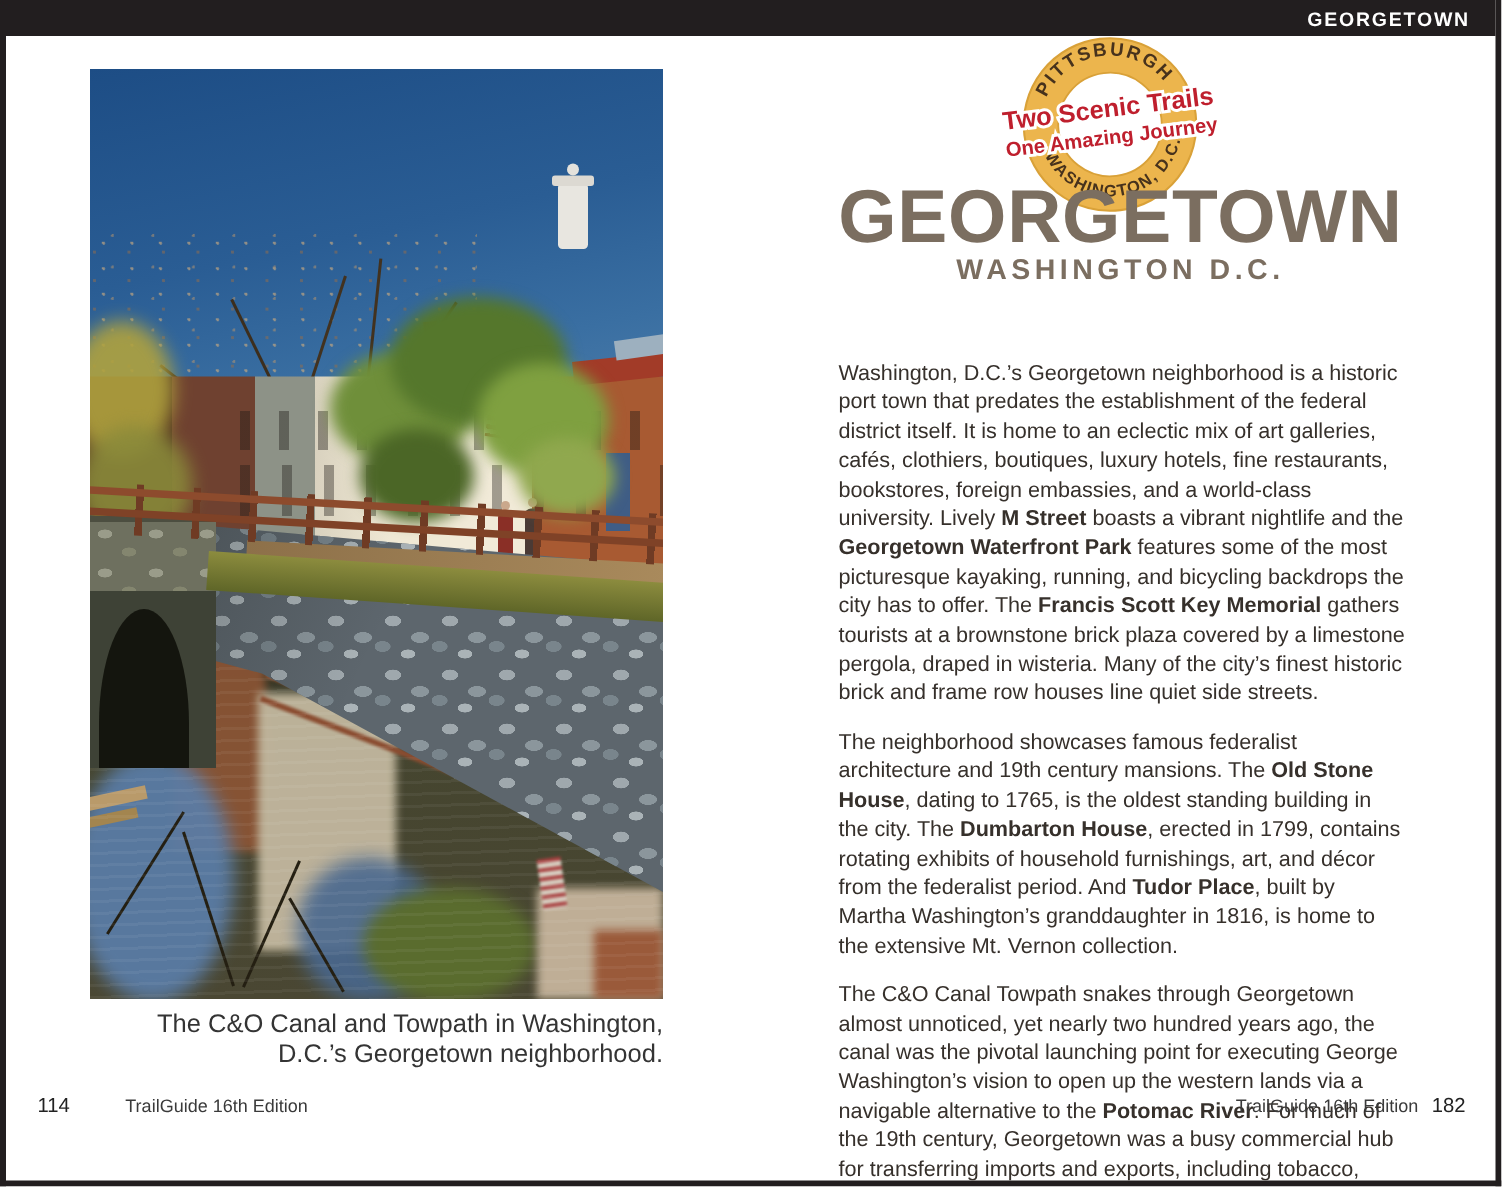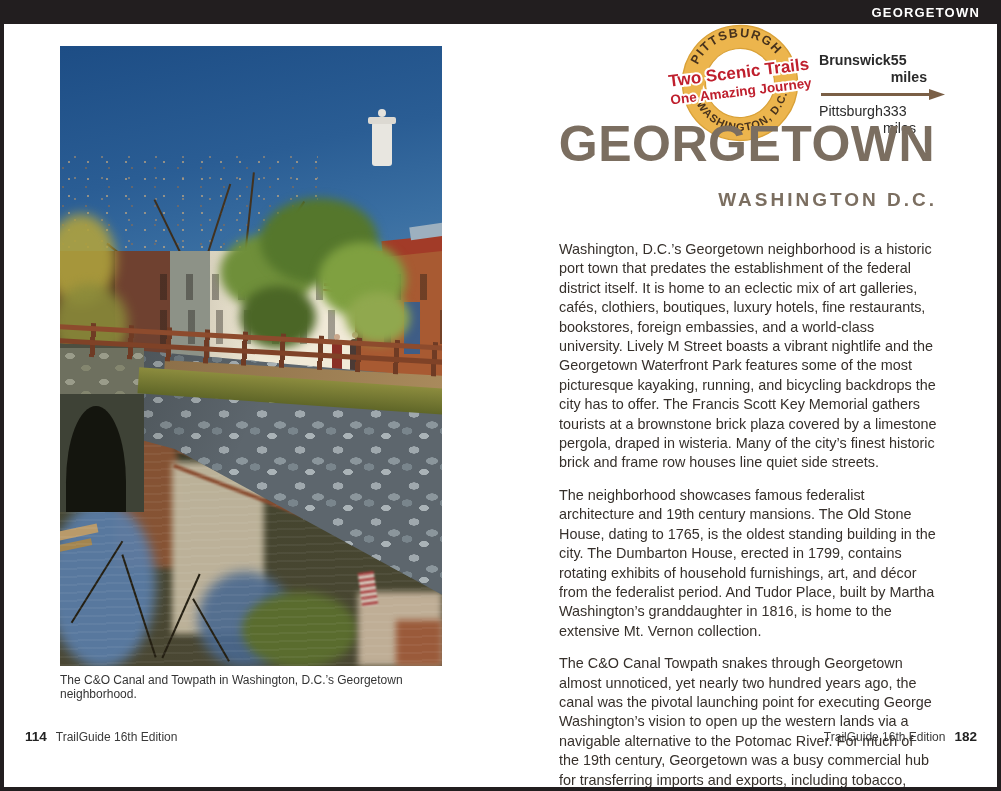--- a/index.html
+++ b/index.html
@@ -15,43 +15,43 @@
   .abs { position:absolute; }
   
   #topbar {
     position:absolute; left:-4px; top:0; width:1001px; height:24px;
     background:var(--frame,#221e1f); display:flex; align-items:center; justify-content:flex-end;
     padding-right:21px;
   }
   #topbar .label { color:#fff; font-size:13px; font-weight:bold; letter-spacing:1.2px; }
   
   #photo { left:56px; top:46px; width:382px; height:620px; overflow:hidden; background:#2a5d94; }
-  #caption { left:56px; top:673px; width:382px; font-size:12px; color:#343434; }
+  #caption { left:56px; top:673px; width:382px; font-size:17px; color:#343434;text-align:right; }
   #credit  { left:56px; top:691px; width:382px; font-size:9.6px; color:#575757; }
   .footer { top:729px; display:flex; align-items:baseline; gap:9px; color:#3a3a3a; }
-  .footer .pg { font-weight:bold; font-size:13.5px; color:#222; }
-  .footer .ed { font-size:12px; }
+  .footer .pg { font-weight:normal; font-size:13.5px; color:#222; }
+  .footer .ed { font-size:12px;margin-left:28px; }
   #footer-left { left:21px; }
   #footer-right { right:20px; }
   
   #rpage { left:553px; top:0; width:380px; height:763px; }
   #logo { left:78px; top:20px; width:210px; height:130px; }
   #mileage { left:262px; top:52px; width:120px; color:#2b2b2b; }
   #mileage .row { display:flex; justify-content:space-between; font-size:14.2px; line-height:17px; }
   #mileage .bold { font-weight:bold; }
   #mileage svg { display:block; margin:3px 0 3px 2px; }
   #title-block { left:0; top:118px; width:380px; text-align:center; color:var(--title-brown,#7b6e60); }
   #title { font-size:50px; font-weight:bold; letter-spacing:.5px; line-height:52px; }
-  #subtitle { font-size:19px; font-weight:bold; letter-spacing:3px; margin-top:19px;text-align:right; }
+  #subtitle { font-size:19px; font-weight:bold; letter-spacing:3px; margin-top:0; }
   #stats { margin-top:8px; font-size:12.8px; font-weight:600; letter-spacing:2.6px; color:#37322d; }
   #stats .sep { margin:0 14px; }
   #body-copy { left:2px; top:240px; width:378px; color:var(--body-text,#36302b);
     font-size:14.4px; line-height:19.4px; text-align:left; }
   #body-copy p { margin-bottom:13px; }
-  #body-copy .b { font-weight:normal; }
+  #body-copy .b { font-weight:bold; }
   
   .blob { border-radius:50%; }
 </style>
 </head>
 <body>
 
 <div id="spread">
 
   <div id="topbar">
     <span class="label">GEORGETOWN</span>
@@ -163,34 +163,20 @@
         <text font-size="11" font-weight="bold" fill="#47321c" letter-spacing="1" font-family="Liberation Sans, sans-serif">
           <textPath href="#arcBot" startOffset="50%" text-anchor="middle">WASHINGTON, D.C.</textPath>
         </text>
         <g>
           <text x="105" y="58" text-anchor="middle" font-size="17" font-weight="bold" fill="#bf1f2d" stroke="#ffffff" stroke-width="4" paint-order="stroke" font-family="Liberation Sans, sans-serif">Two Scenic Trails</text>
           <text x="105" y="76" text-anchor="middle" font-size="13.5" font-weight="bold" fill="#bf1f2d" stroke="#ffffff" stroke-width="4" paint-order="stroke" font-family="Liberation Sans, sans-serif">One Amazing Journey</text>
         </g>
       </g>
     </svg>
 
-    <div class="abs" id="mileage">
-      <div class="row bold">
-        <span>Brunswick</span>
-        <span>55 miles</span>
-      </div>
-      <svg width="126" height="11">
-        <line x1="0" y1="5.5" x2="110" y2="5.5" stroke="#7a5f46" stroke-width="3"></line>
-        <polygon points="108,0 124,5.5 108,11" fill="#7a5f46"></polygon>
-      </svg>
-      <div class="row">
-        <span>Pittsburgh</span>
-        <span>333 miles</span>
-      </div>
-    </div>
 
     <div class="abs" id="title-block">
       <div id="title">GEORGETOWN</div>
       <div id="subtitle">WASHINGTON D.C.</div>
     </div>
 
     <div class="abs" id="body-copy">
       <p><span>Washington, D.C.’s Georgetown neighborhood is a historic port town that predates the establishment of the federal district itself. It is home to an eclectic mix of art galleries, cafés, clothiers, boutiques, luxury hotels, fine restaurants, bookstores, foreign embassies, and a world-class university. Lively </span><span class="b">M Street</span><span> boasts a vibrant nightlife and the </span><span class="b">Georgetown Waterfront Park</span><span> features some of the most picturesque kayaking, running, and bicycling backdrops the city has to offer. The </span><span class="b">Francis Scott Key Memorial</span><span> gathers tourists at a brownstone brick plaza covered by a limestone pergola, draped in wisteria. Many of the city’s finest historic brick and frame row houses line quiet side streets.</span></p>
       <p><span>The neighborhood showcases famous federalist architecture and 19th century mansions. The </span><span class="b">Old Stone House</span><span>, dating to 1765, is the oldest standing building in the city. The </span><span class="b">Dumbarton House</span><span>, erected in 1799, contains rotating exhibits of household furnishings, art, and décor from the federalist period. And </span><span class="b">Tudor Place</span><span>, built by Martha Washington’s granddaughter in 1816, is home to the extensive Mt. Vernon collection.</span></p>
       <p><span>The C&amp;O Canal Towpath snakes through Georgetown almost unnoticed, yet nearly two hundred years ago, the canal was the pivotal launching point for executing George Washington’s vision to open up the western lands via a navigable alternative to the </span><span class="b">Potomac River</span><span>. For much of the 19th century, Georgetown was a busy commercial hub for transferring imports and exports, including tobacco, sugar, flour, and coal.</span></p>

